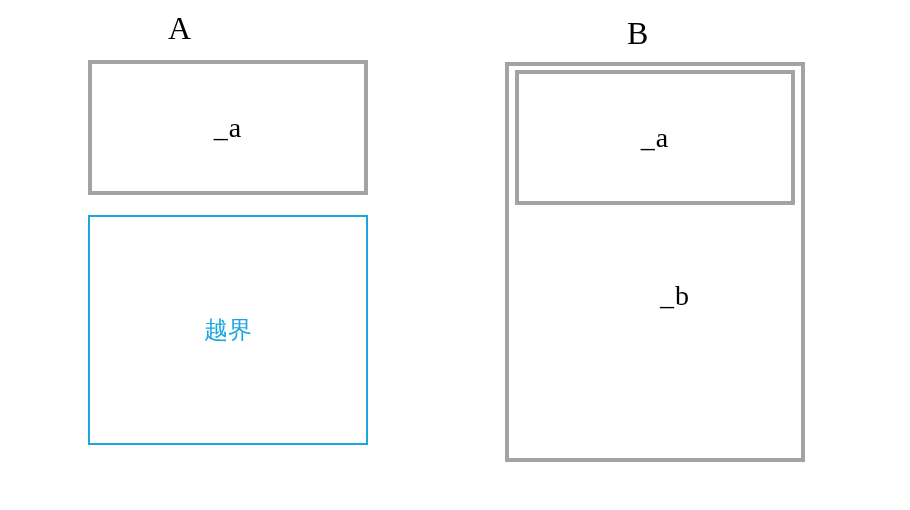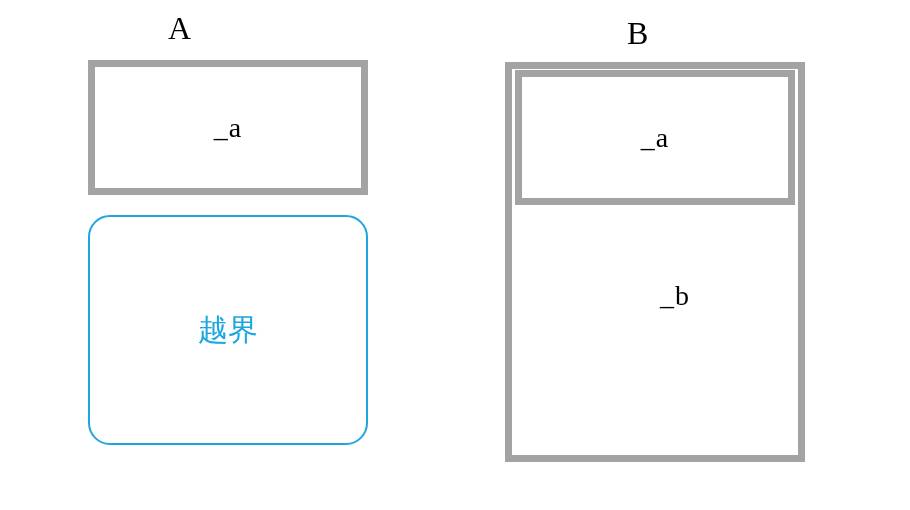--- a/index.html
+++ b/index.html
@@ -13,21 +13,21 @@
       position: relative;
     }
     .label {
       position: absolute;
       font-size: 32px;
       color: #000;
       font-family: "Times New Roman", serif;
     }
     .box {
       position: absolute;
-      border: 7px solid #a3a3a3;
+      border: 4px solid #a3a3a3;
       display: flex;
       align-items: center;
       justify-content: center;
       font-size: 28px;
       color: #000;
     }
     .box-blue {
       border: 2px solid #1ca6e0;
       color: #1ca6e0;
       font-weight: 500;
@@ -45,22 +45,21 @@
       left: 88px;
       top: 60px;
       width: 280px;
       height: 135px;
     }
     .box-left-overflow {
       left: 88px;
       top: 215px;
       width: 280px;
       height: 230px;
-      font-size: 30px;
-      border-radius: 22px;
+      font-size: 24px;
     }
     
     .box-right-outer {
       left: 505px;
       top: 62px;
       width: 300px;
       height: 400px;
     }
     .box-right-inner-a {
       left: 515px;

